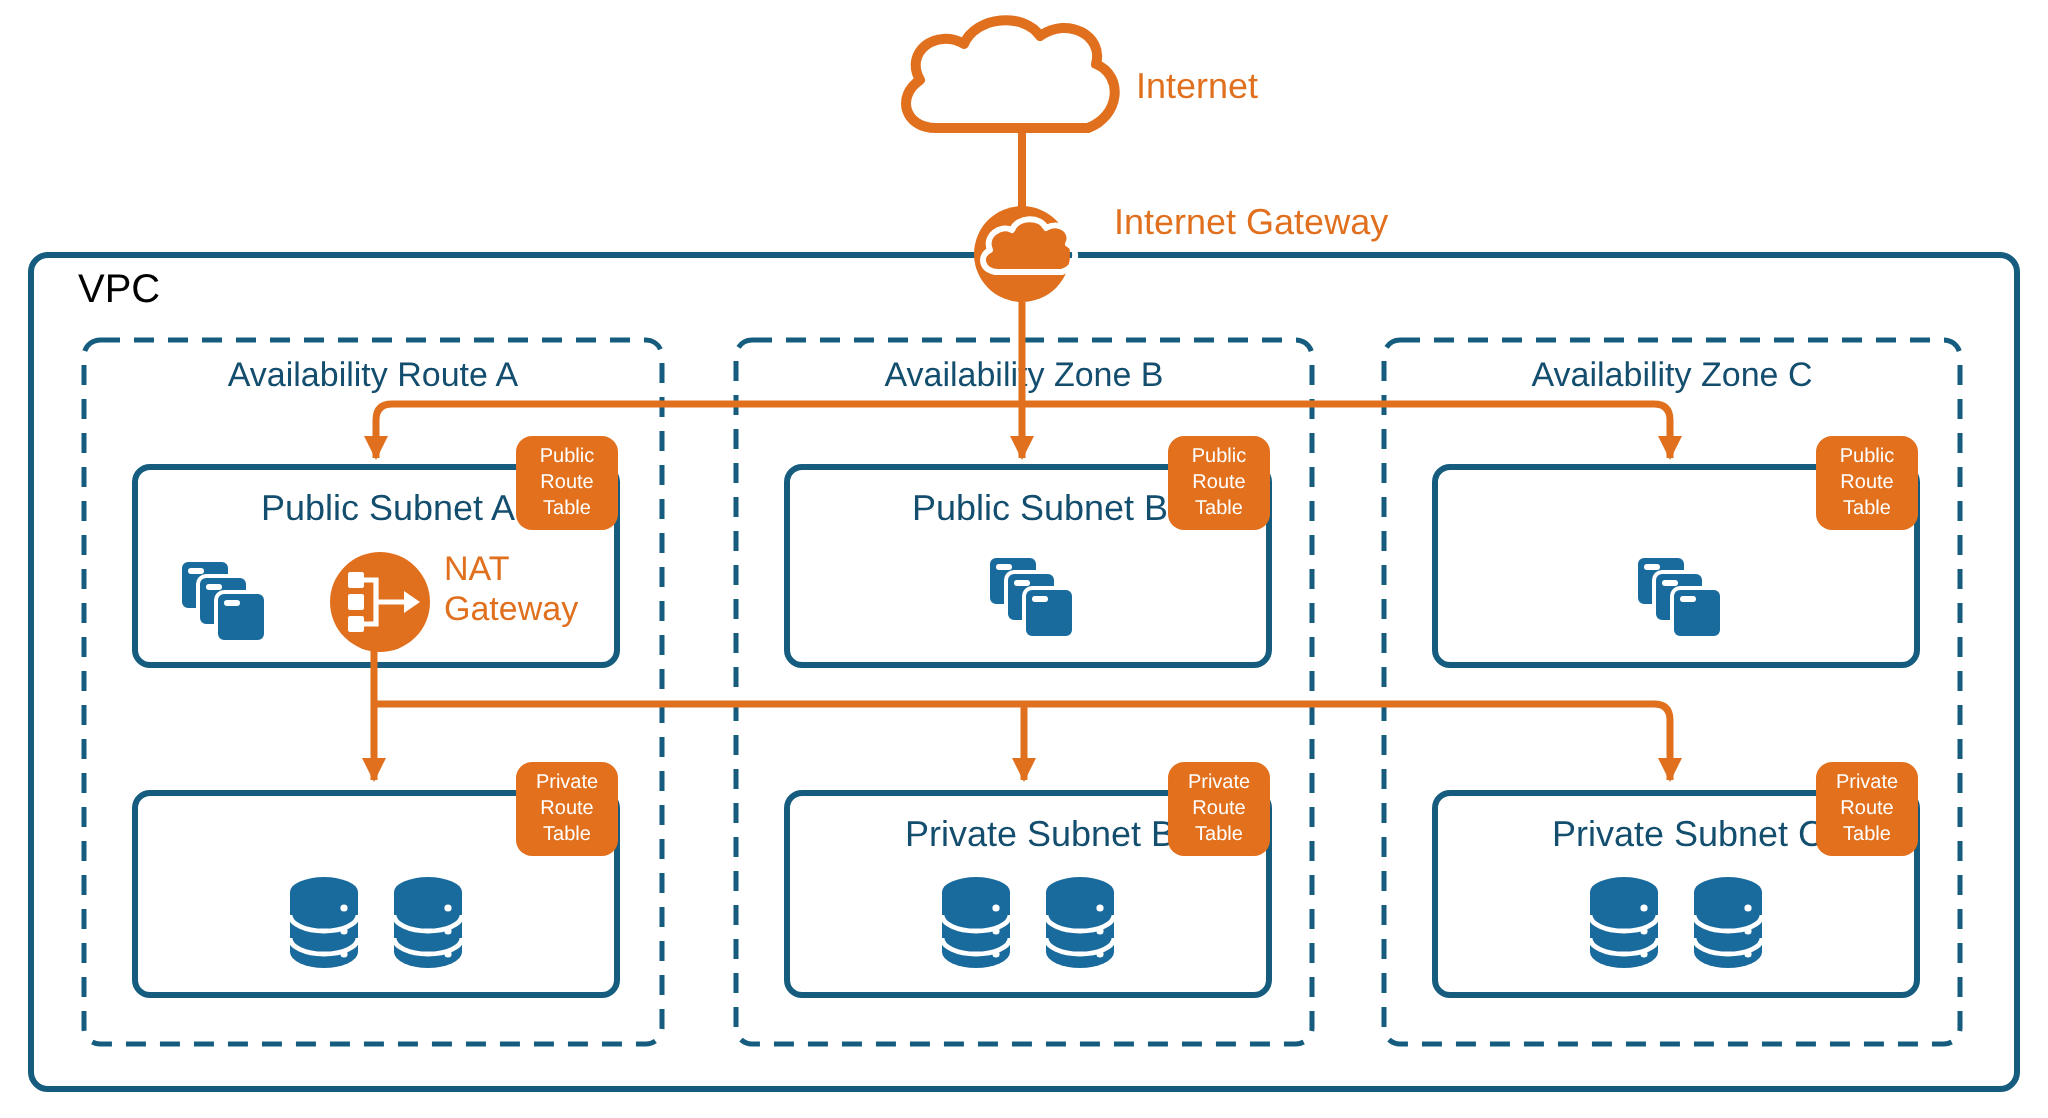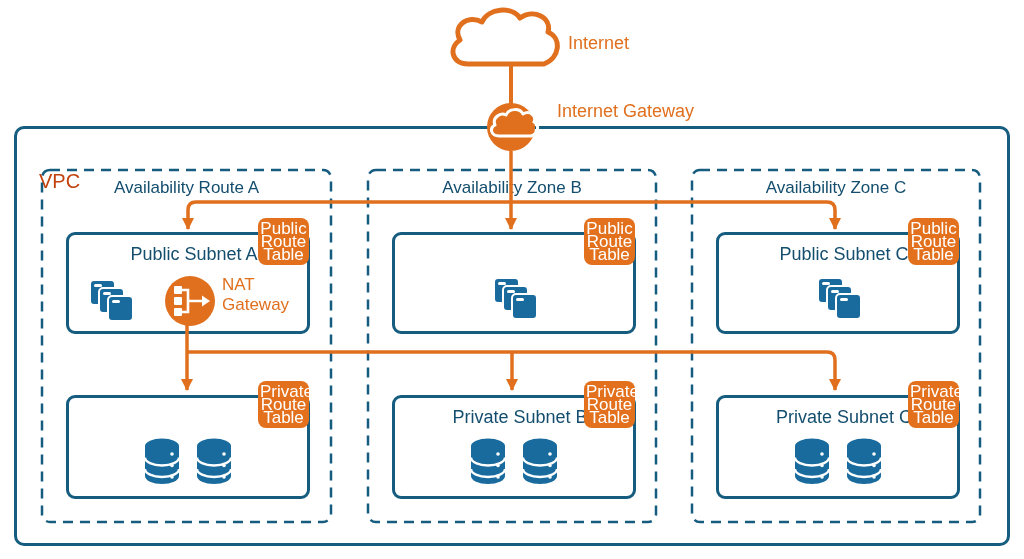--- a/index.html
+++ b/index.html
@@ -6,38 +6,38 @@
   html,body { background:#ffffff; }
   body { font-family:"Liberation Sans", sans-serif; }
   .stage { position:relative; width:1024px; height:559px; background:#ffffff; overflow:hidden; }
 
   .orange-label { position:absolute; color:#E0701E; font-size:18px; font-weight:500; }
   .internet-label { left:568px; top:33px; }
   .igw-label { left:541px; top:101px;margin-left:16px; }
 
   .vpc { position:absolute; left:14px; top:126px; width:996px; height:420px;
          border:3px solid #155C7F; border-radius:10px; }
-  .vpc-label { position:absolute; left:22px; top:5px; color:#c2410c; font-size:20px; font-weight:500;margin-top:36px; }
+  .vpc-label { position:absolute; left:22px; top:5px; color:#000000; font-size:20px; font-weight:500; }
 
   .zone { position:absolute; top:170px; height:352px; }
   .zone-a { left:42px;  width:289px; }
   .zone-b { left:368px; width:288px; }
   .zone-c { left:692px; width:288px; }
   .zone-label { position:absolute; left:0; right:0; top:8px; text-align:center;
                 color:#144E6E; font-size:17px; font-weight:500; }
 
   .subnet { position:absolute; left:24px; width:244px; background:#ffffff;
             border:3px solid #155C7F; border-radius:9px; }
   .subnet.public  { top:62px;  height:102px; }
   .subnet.private { top:225px; height:104px; }
   .subnet-title { position:absolute; left:0; right:0; top:9px; text-align:center;
                   color:#144E6E; font-size:18px; font-weight:500;padding-left:12px; }
 
   .badge { position:absolute; right:-2px; top:-17px; width:51px; padding:4px 2px;
-           background:#E2701C; border-radius:8px; color:#ffffff; font-size:17px;
+           background:#E2701C; border-radius:8px; color:#ffffff; font-size:10px;
            line-height:13px; text-align:center; font-weight:500; }
 
   .instances { position:absolute; width:46px; height:44px; }
   .instances.in-a { left:20px; top:44px; }
   .instances.centered { left:98px; top:42px; }
   .instances i { position:absolute; width:27px; height:27px; background:#1A6B9D;
                  border:2px solid #ffffff; border-radius:5px; display:block; }
   .instances i:nth-child(1){ left:0;    top:0; }
   .instances i:nth-child(2){ left:9px;  top:8px; }
   .instances i:nth-child(3){ left:18px; top:16px; }
@@ -106,20 +106,21 @@
             <circle cx="28" cy="27.5" r="1.8" fill="#ffffff"></circle>
             <circle cx="28" cy="39" r="1.8" fill="#ffffff"></circle>
         </svg>
       </div>
     </div>
   </div>
 
   <div class="zone zone-b">
     <div class="zone-label">Availability Zone B</div>
     <div class="subnet public">
+      <div class="subnet-title">Public Subnet B</div>
       <div class="badge">Public Route Table</div>
       <div class="instances centered">
           <i></i>
           <i></i>
           <i></i>
         </div>
     </div>
     <div class="subnet private">
       <div class="subnet-title">Private Subnet B</div>
       <div class="badge">Private Route Table</div>
@@ -140,21 +141,20 @@
             <circle cx="28" cy="27.5" r="1.8" fill="#ffffff"></circle>
             <circle cx="28" cy="39" r="1.8" fill="#ffffff"></circle>
         </svg>
       </div>
     </div>
   </div>
 
   <div class="zone zone-c">
     <div class="zone-label">Availability Zone C</div>
     <div class="subnet public">
-      <div class="subnet-title">Public Subnet C</div>
       <div class="badge">Public Route Table</div>
       <div class="instances centered">
           <i></i>
           <i></i>
           <i></i>
         </div>
     </div>
     <div class="subnet private">
       <div class="subnet-title">Private Subnet C</div>
       <div class="badge">Private Route Table</div>

